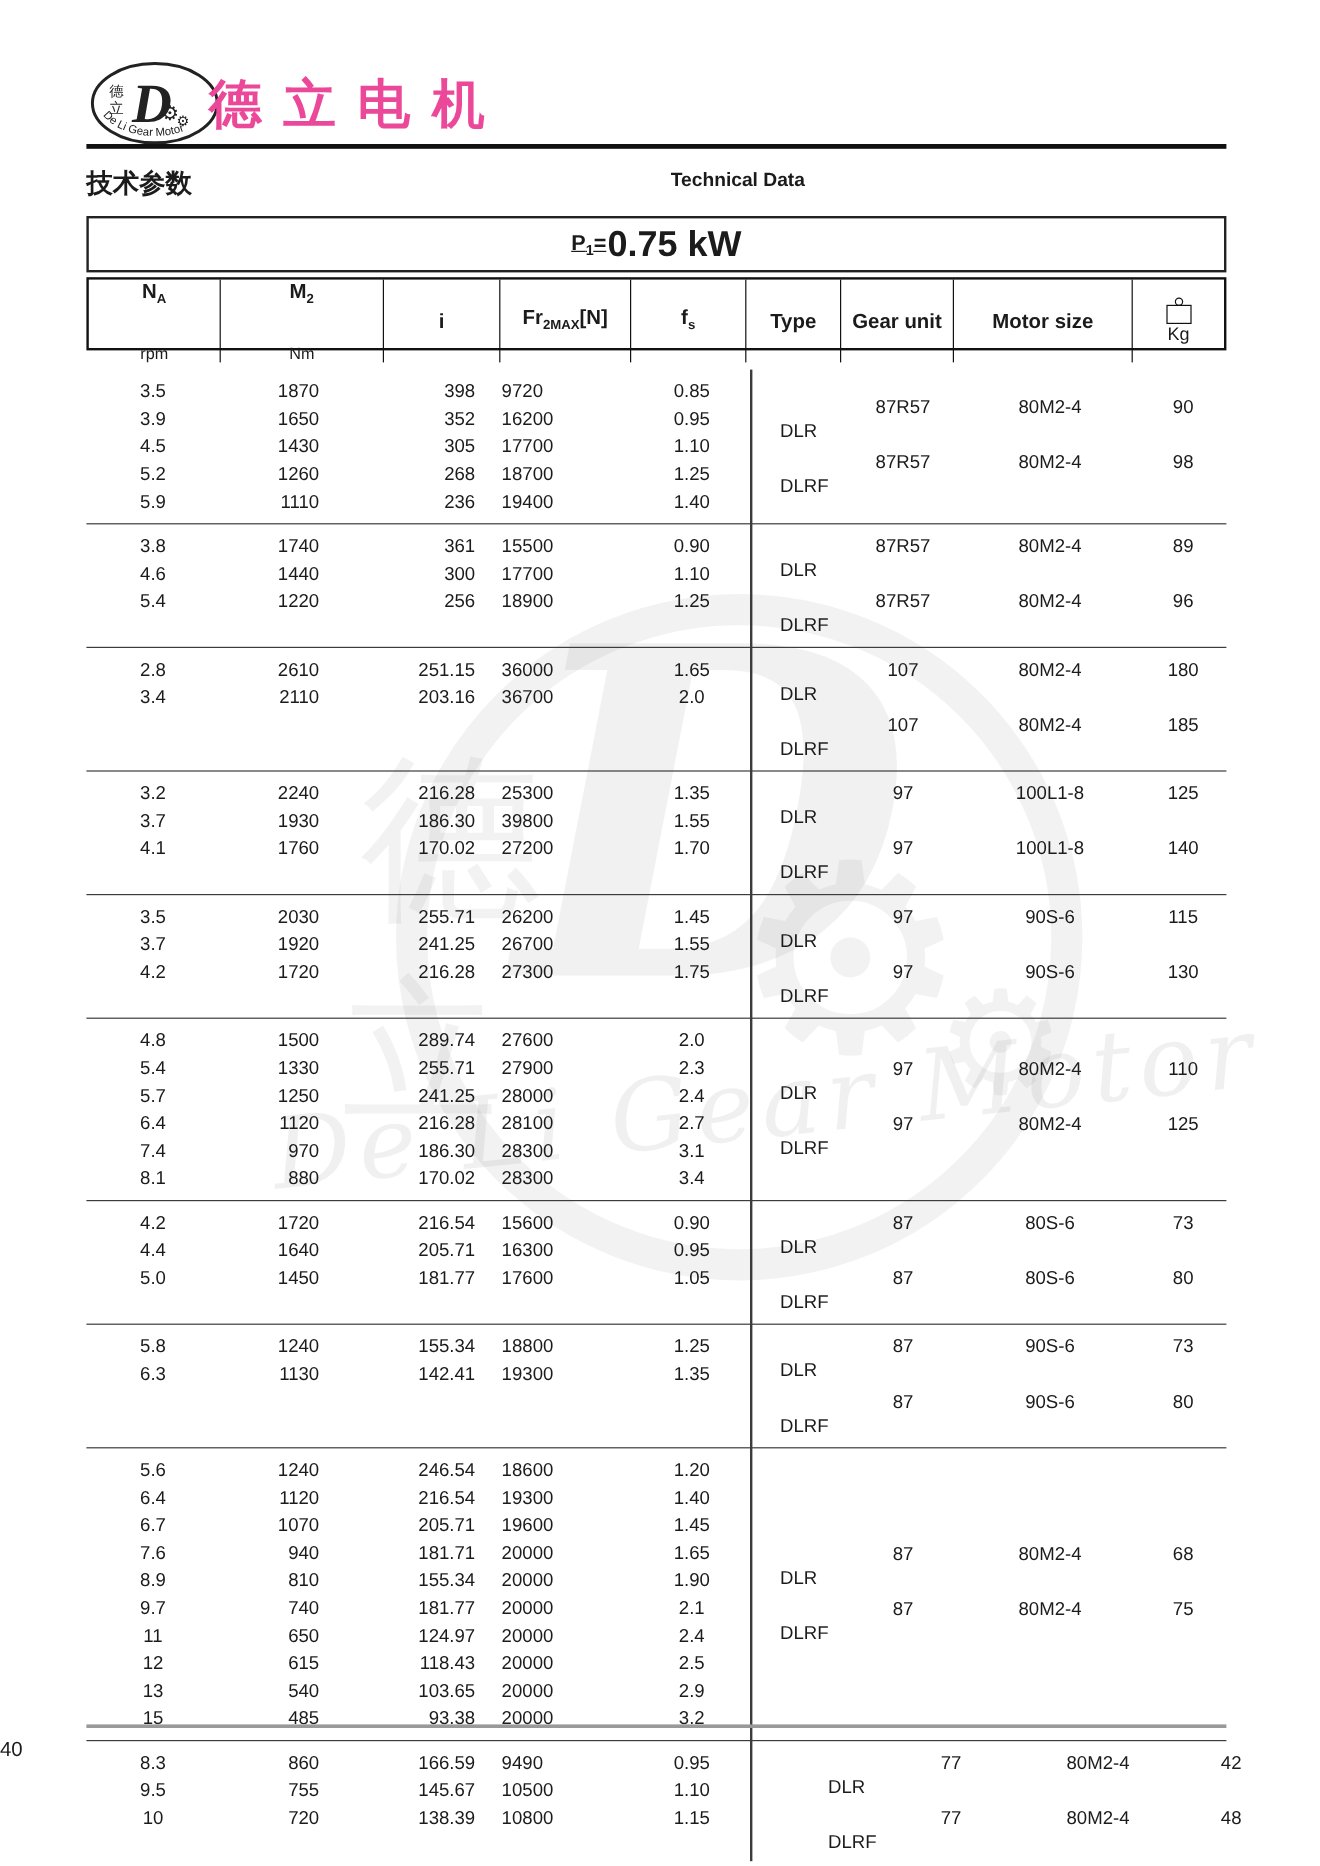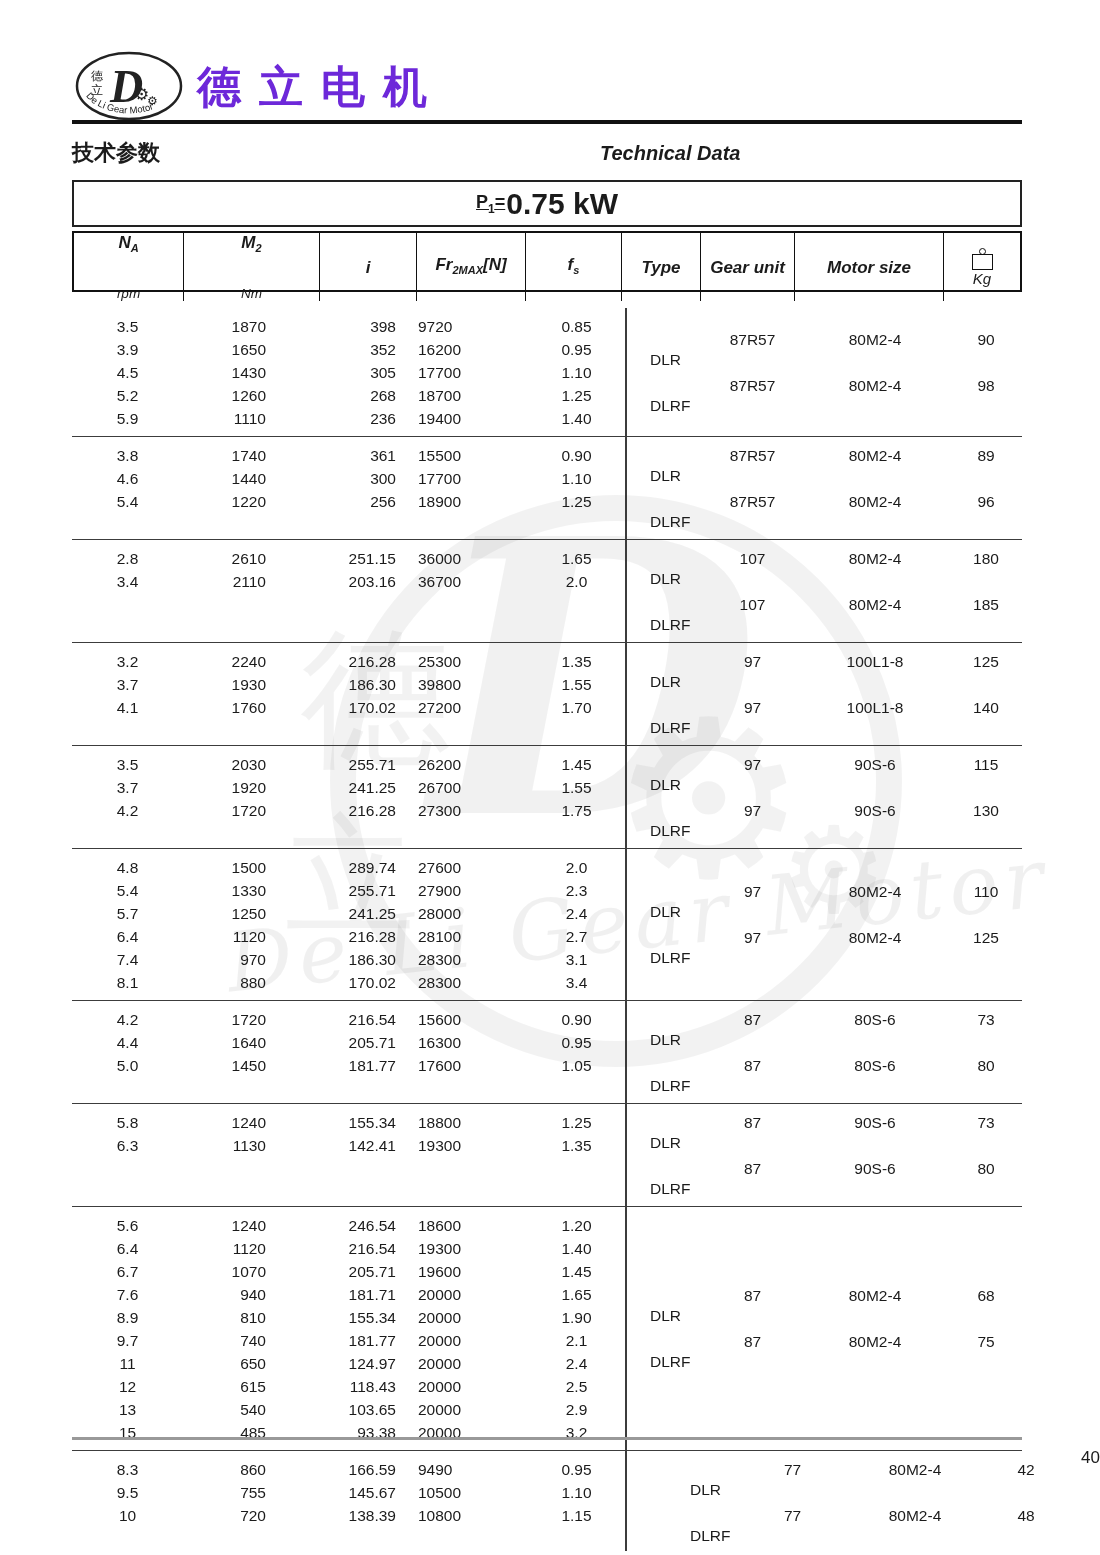--- a/index.html
+++ b/index.html
@@ -13,33 +13,33 @@
         font-weight:bold;font-size:380px;line-height:1;opacity:.055;}
   .wm-char1{position:absolute;left:300px;top:600px;font-size:150px;opacity:.05;font-family:serif;}
   .wm-char2{position:absolute;left:285px;top:790px;font-size:130px;opacity:.05;font-family:serif;}
   .wm-gear1{position:absolute;left:610px;top:690px;font-size:220px;opacity:.05;line-height:1;}
   .wm-gear2{position:absolute;left:780px;top:810px;font-size:120px;opacity:.05;line-height:1;}
   .wm-script{position:absolute;left:225px;top:875px;width:780px;font-family:"DejaVu Serif",serif;
              font-style:italic;font-size:82px;letter-spacing:6px;white-space:nowrap;
              transform:rotate(-6deg);opacity:.06;}
   
   .logo{position:absolute;left:74px;top:50px;z-index:2;}
-  .brand{position:absolute;left:197px;top:58px;z-index:2;font-family:"DejaVu Serif",serif;
-         font-weight:bold;font-size:44px;letter-spacing:18px;color:#6d28d9;}
+  .brand{position:absolute;left:174px;top:58px;z-index:2;font-family:"DejaVu Serif",serif;
+         font-weight:bold;font-size:44px;letter-spacing:18px;color:#ec4899;}
   .rule-thick{position:absolute;left:72px;top:120px;width:950px;height:4px;background:#111;z-index:2;}
   .section-cn{position:absolute;left:72px;top:138px;font-size:22px;font-weight:bold;z-index:2;}
-  .section-en{position:absolute;left:600px;top:142px;font-size:20px;font-weight:bold;z-index:2;font-style:italic;}
+  .section-en{position:absolute;left:559px;top:142px;font-size:16px;font-weight:bold;z-index:2;}
   .power-box{position:absolute;left:72px;top:180px;width:946px;height:43px;border:2px solid #222;
              display:flex;align-items:center;justify-content:center;z-index:2;background:transparent;}
   .p-small{font-size:18px;font-weight:bold;text-decoration:underline;}
   .p-small sub{font-size:12px;}
   .p-big{font-size:30px;font-weight:bold;margin-left:1px;}
   
   .htable{position:absolute;left:72px;top:231px;width:946px;height:57px;border:2px solid #111;
-          display:grid;grid-template-columns:109px 136px 97px 109px 96px 79px 94px 149px 1fr;z-index:2;font-style:italic;}
+          display:grid;grid-template-columns:109px 136px 97px 109px 96px 79px 94px 149px 1fr;z-index:2;}
   .hcell{display:flex;flex-direction:column;align-items:center;justify-content:center;}
   .hcell + .hcell{border-left:1.5px solid #111;}
   .hline1{font-size:17px;font-weight:bold;line-height:19px;}
   .hline1 sub{font-size:11px;font-weight:bold;}
   .hline2{font-size:13.5px;line-height:15px;margin-top:28px;}
   .kg-icon{position:relative;width:22px;height:22px;margin-bottom:1px;}
   .kg-knob{position:absolute;left:8px;top:0;width:5px;height:5px;border:1.4px solid #111;border-radius:50%;}
   .kg-body{position:absolute;left:1px;top:6px;width:19px;height:14px;border:1.5px solid #111;}
   .kg-label{font-size:15px;line-height:16px;}
   
@@ -53,21 +53,21 @@
   .c1{text-align:right;padding-right:54px;}
   .c2{text-align:right;padding-right:22px;}
   .c3{text-align:left;padding-right:27px;}
   .c4{text-align:center;}
   .gright{width:397px;display:flex;flex-direction:column;justify-content:center;gap:3px;}
   .vrow{display:grid;grid-template-columns:80px 95px 150px 72px;line-height:23px;font-size:15.5px;}
   .v0{padding-left:25px;margin-top:20px;}
   .v1,.v2,.v3{text-align:center;}
   
   .footer-rule{position:absolute;left:72px;top:1437px;width:950px;height:3px;background:#999;z-index:2;}
-  .page-number{position:absolute;left:0;top:1448px;width:1100px;text-align:right;font-size:17px;z-index:2;}
+  .page-number{position:absolute;left:0;top:1448px;width:1100px;text-align:left;font-size:17px;z-index:2;}
 </style>
 </head>
 <body>
 
 <div class="page">
 
   <div class="wm">
     <div class="wm-ellipse"></div>
     <div class="wm-D">D</div>
     <div class="wm-char1">德</div>

